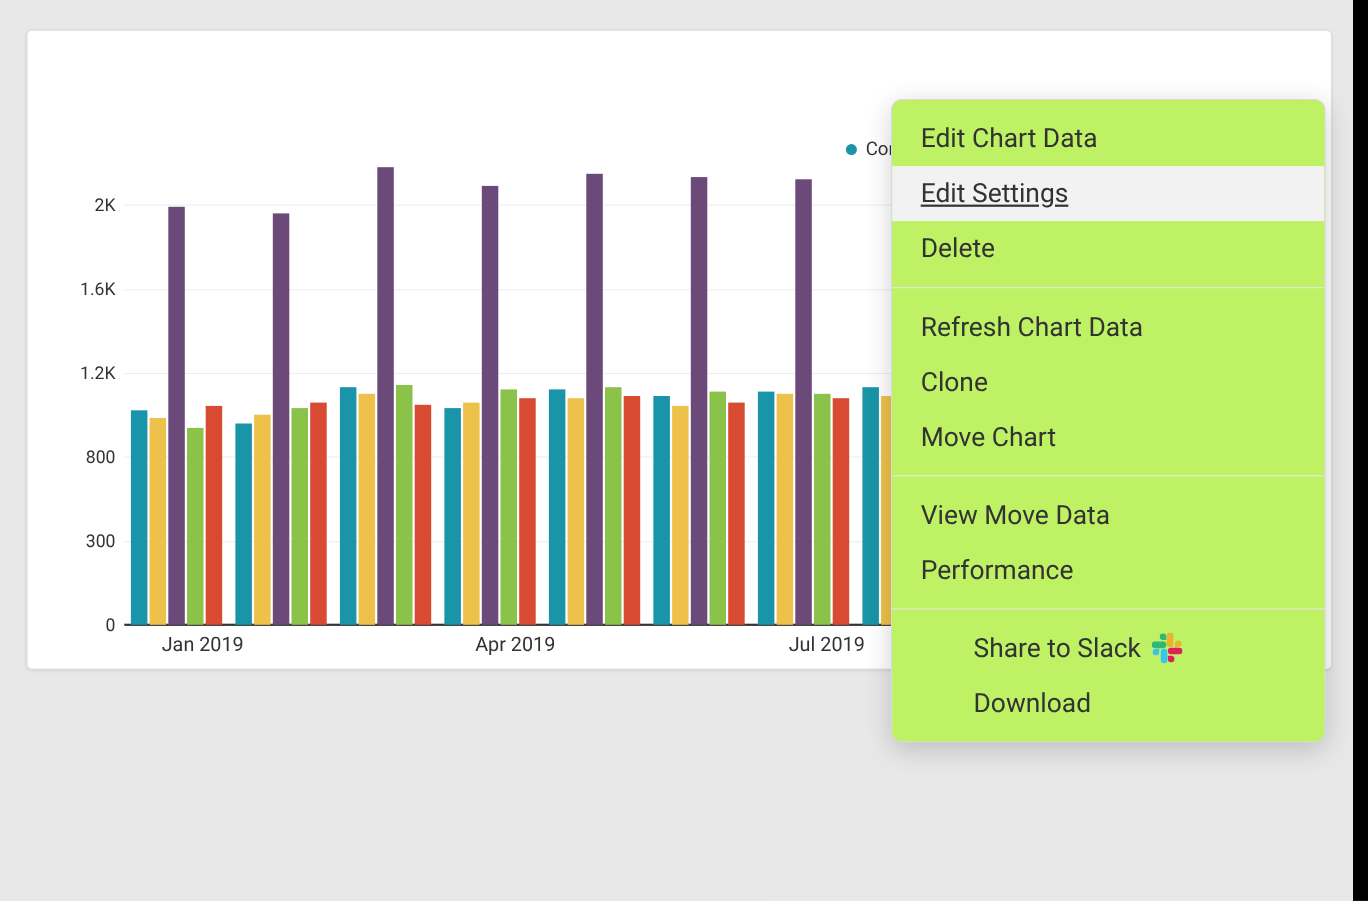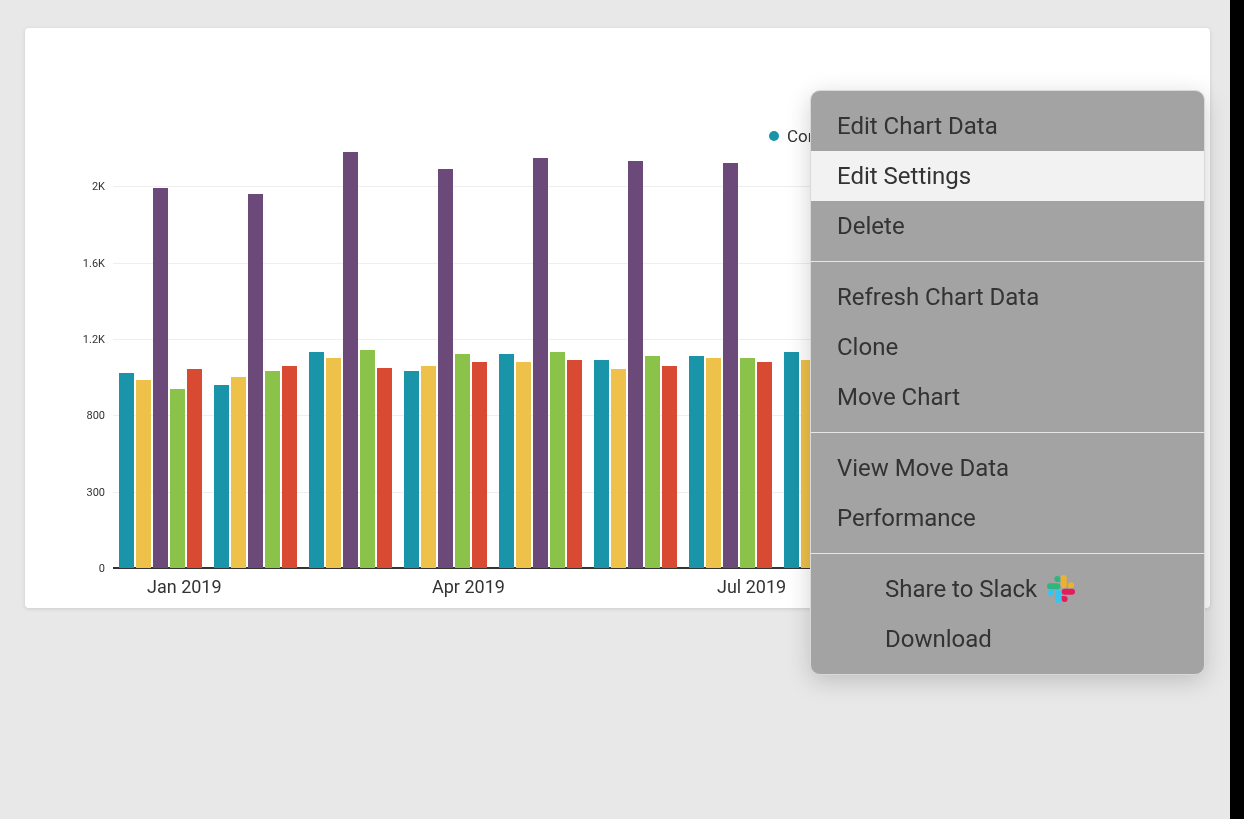--- a/index.html
+++ b/index.html
@@ -83,21 +83,21 @@
   .baseline {
     position: absolute;
     left: 0;
     width: 100%;
     height: 2px;
     background: #333;
   }
   .y-label {
     position: absolute;
     right: 1068px;
-    font-size: 11px;
+    font-size: 16px;
     color: #333;
     text-align: right;
     transform: translateY(-50%);
   }
   .x-labels {
     position: absolute;
     left: 88px;
     top: 548px;
     width: 1060px;
     height: 30px;
@@ -113,41 +113,41 @@
     position: absolute;
     bottom: 0;
     width: 15px;
   }
   
   .menu {
     position: absolute;
     left: 810px;
     top: 90px;
     width: 395px;
-    background: #a3a3a3;
+    background: #bef264;
     border: 1px solid #d9d9d9;
     border-radius: 10px;
     box-shadow: 0 6px 24px rgba(0,0,0,0.18);
     overflow: hidden;
     font-size: 24px;
     color: #333;
   }
   .menu-section {
     border-bottom: 1px solid #e6e6e6;
     padding: 10px 0;
   }
   .menu-section:last-child { border-bottom: none; margin-left: 48px; }
   .menu-item {
     padding: 11px 26px;
     display: flex;
     align-items: center;
     gap: 10px;
     cursor: pointer;
   }
-  .menu-item.hover { background: #f2f2f2; }
+  .menu-item.hover { background: #f2f2f2; text-decoration: underline; }
   .slack-icon {
     display: inline-flex;
     width: 28px;
     height: 28px;
     position: relative;
   }
   .slack-icon svg { width: 28px; height: 28px; }
   
   .right-edge {
     position: absolute;

